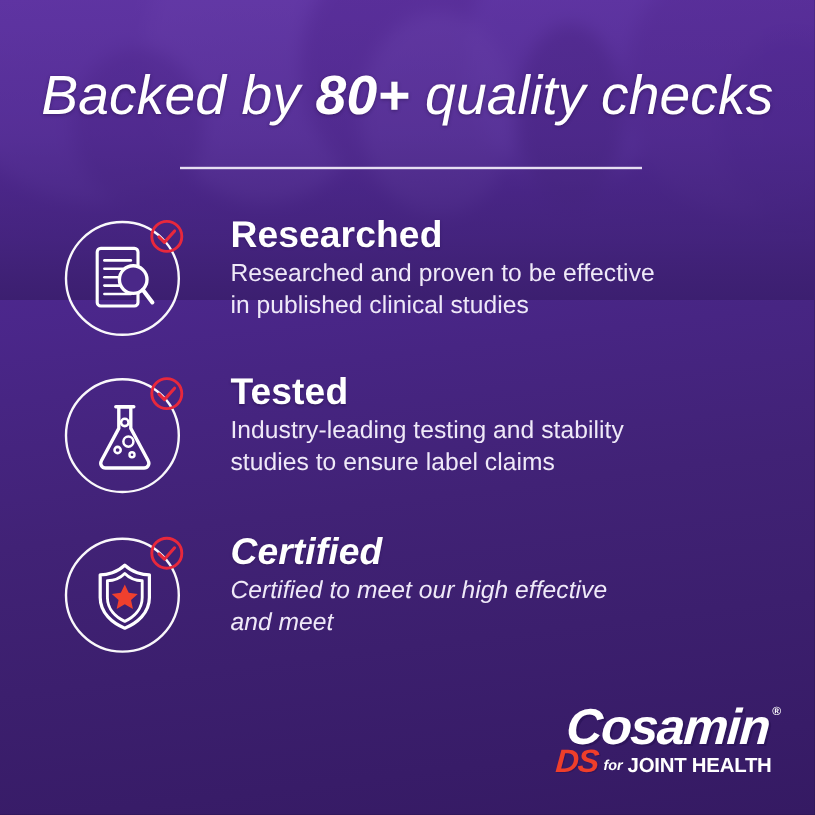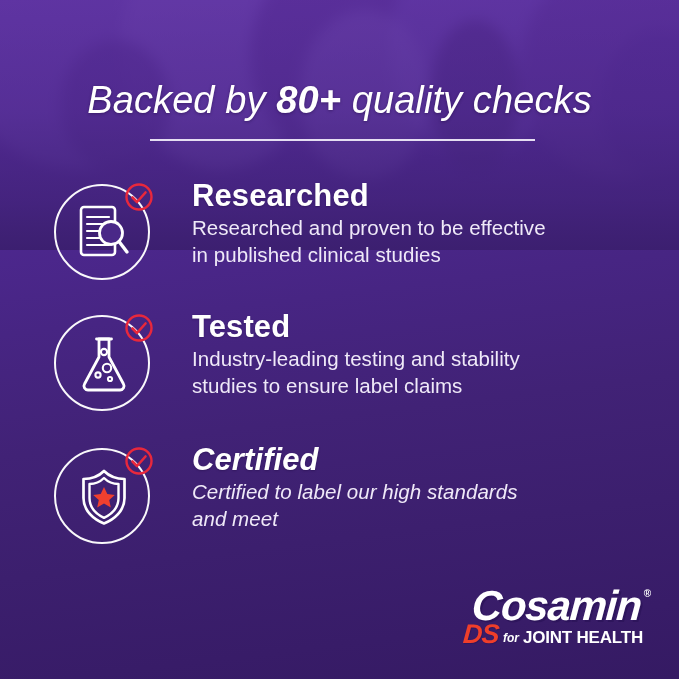--- a/index.html
+++ b/index.html
@@ -12,23 +12,22 @@
 
   
   #photo{position:absolute;left:0;top:0;width:679px;height:205px;opacity:.40;filter:blur(7px);}
   #photo .b{position:absolute;border-radius:50%;}
   #vig{position:absolute;left:0;top:0;width:679px;height:250px;
        background:linear-gradient(180deg,rgba(86,43,150,.32) 0%,rgba(75,38,135,.45) 45%,rgba(65,34,120,.75) 80%,rgba(60,31,112,1) 100%);}
 
   
   #headline{
     position:absolute;left:0;top:52px;width:679px;text-align:center;
-    font-style:italic;font-size:38px;font-weight:400;color:#fff;letter-spacing:.1px;
+    font-style:italic;font-size:46px;font-weight:400;color:#fff;letter-spacing:.1px;
     text-shadow:0 1px 3px rgba(30,10,60,.45);
-    margin-top:27px;
   }
   #headline b{font-weight:700;font-style:italic;}
 
   #rule{position:absolute;left:150px;top:139px;width:385px;height:2px;background:#f2eefb;opacity:.92;}
 
   
   .row{position:absolute;left:0;width:679px;height:120px;}
   .icon-wrap{position:absolute;left:52px;top:0;width:104px;height:104px;}
   .ring{position:absolute;left:2px;top:2px;width:96px;height:96px;border:2px solid #fff;border-radius:50%;box-sizing:border-box;opacity:.97;}
   .glyph{position:absolute;left:24px;top:22px;width:56px;height:58px;}
@@ -141,21 +140,21 @@
         <polygon points="28,19 31.3,26 38.8,26.9 33.2,32 34.8,39.4 28,35.6 21.2,39.4 22.8,32 17.2,26.9 24.7,26" fill="#f0402e"></polygon>
       </svg>
       <svg class="badge" viewBox="0 0 30 30">
         <circle cx="15" cy="15" r="12.5" fill="none" stroke="#e8283c" stroke-width="2.4"></circle>
         <polyline points="8.5,15.5 13,20 21.5,10.5" fill="none" stroke="#e8283c" stroke-width="2.6" stroke-linecap="round" stroke-linejoin="round"></polyline>
       </svg>
     </div>
     <div class="txt">
       <div class="title">Certified</div>
       <div class="desc">
-        <span>Certified to label our high standards</span>
+        <span>Certified to meet our high effective</span>
         <span>and meet</span>
       </div>
     </div>
   </div>
 
   <div id="logo">
     <div id="logo-word">Cosamin</div>
     <div id="logo-reg">®</div>
     <div id="logo-sub">
       <span id="logo-ds">DS</span>

